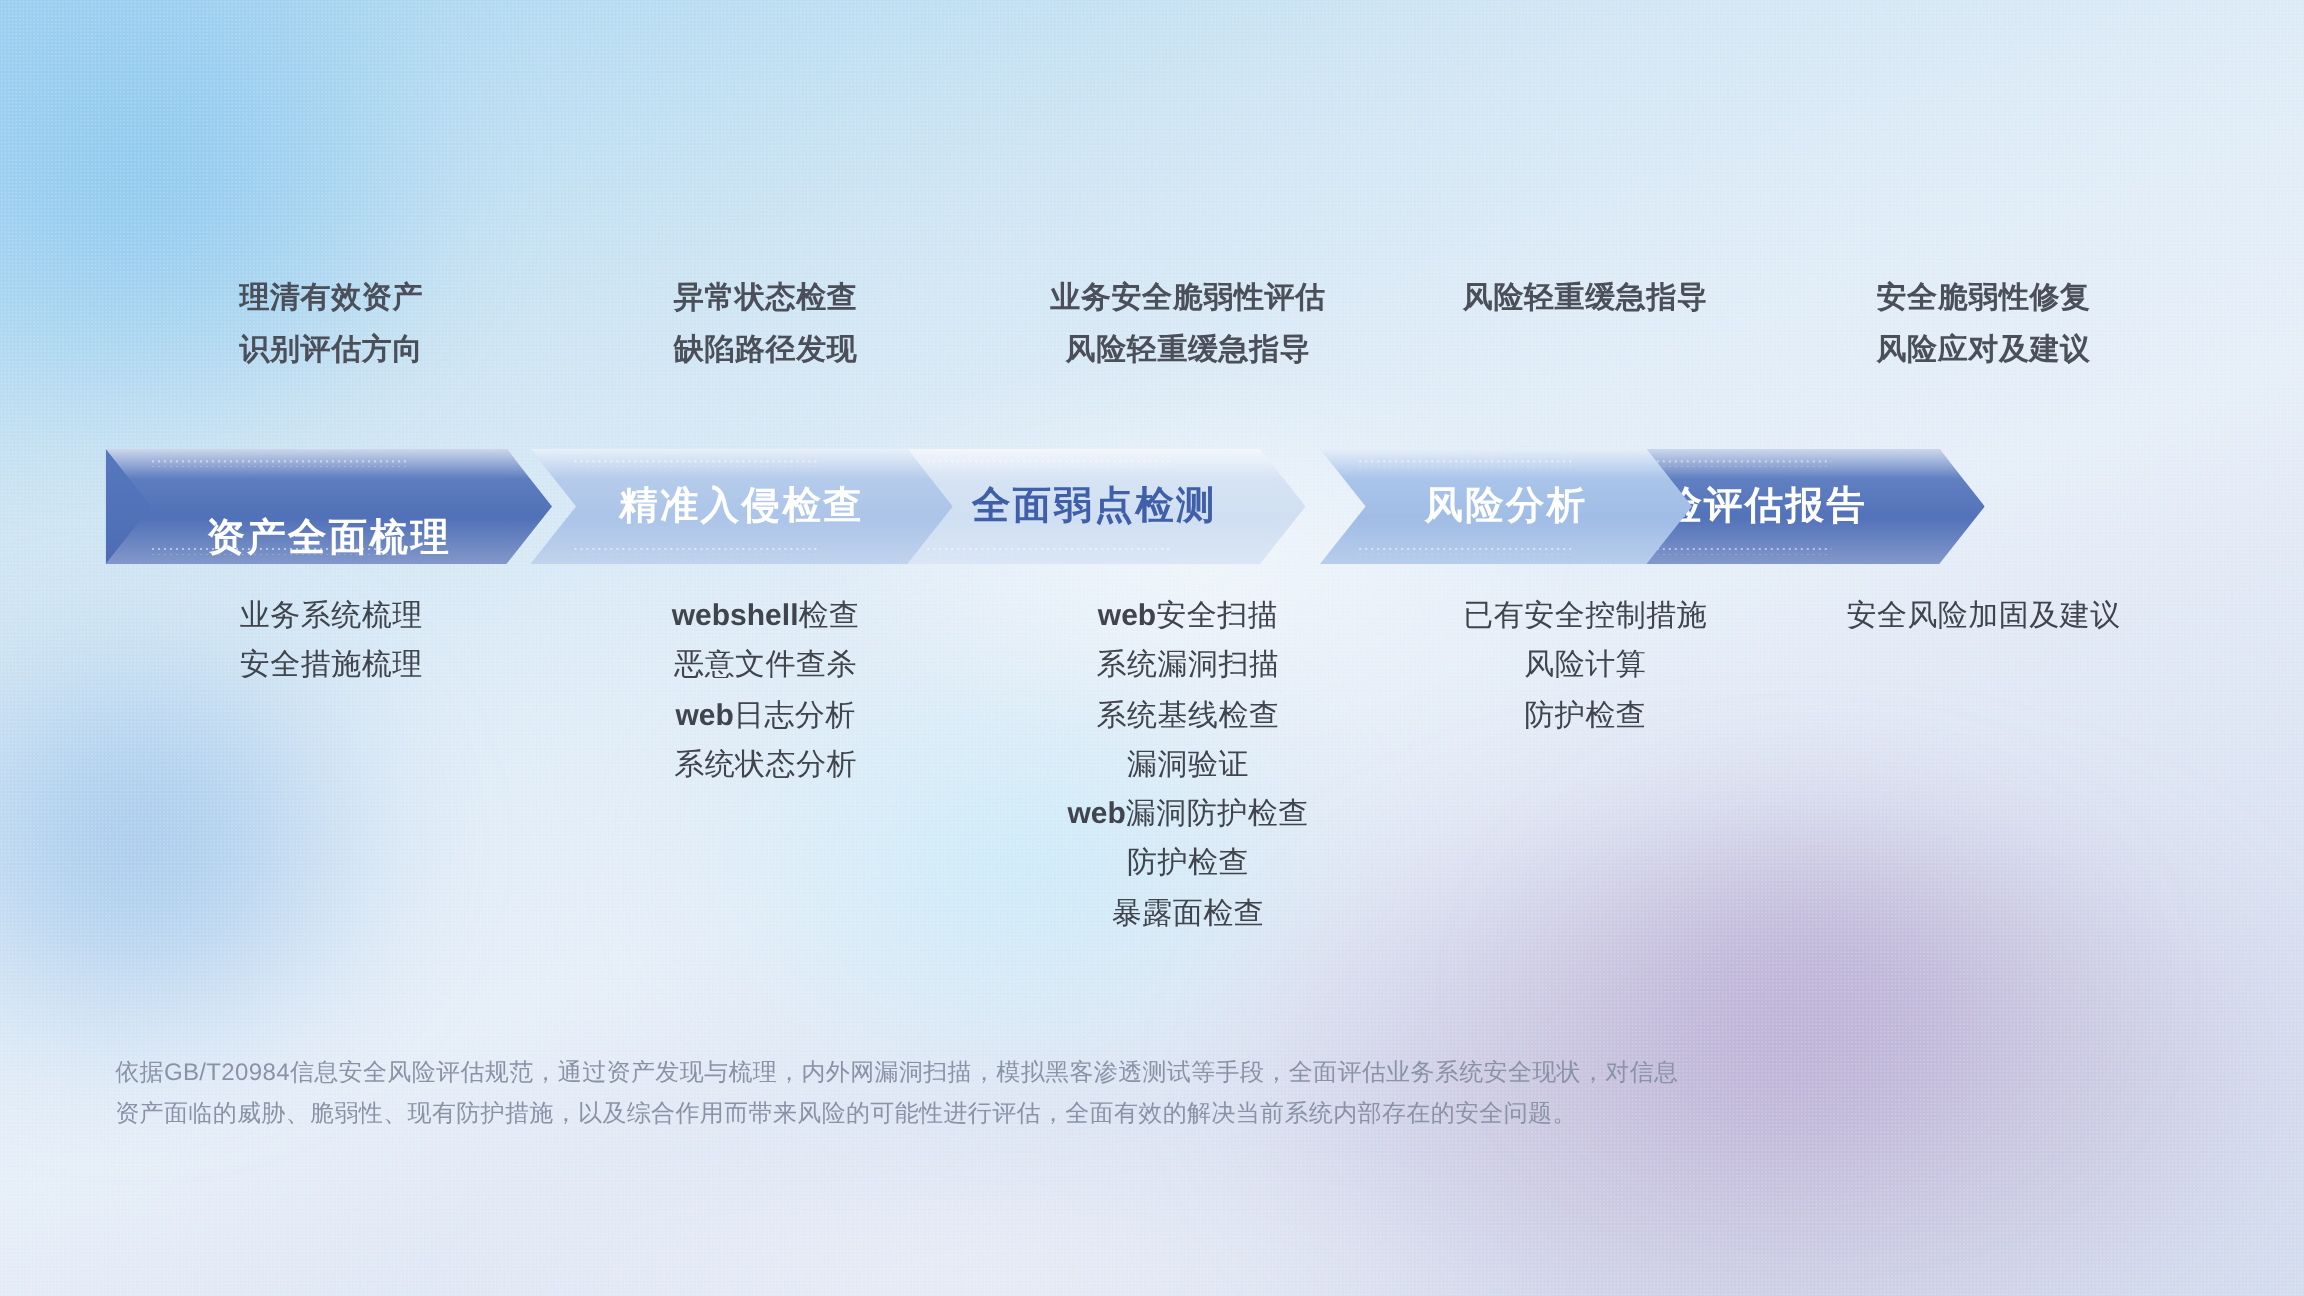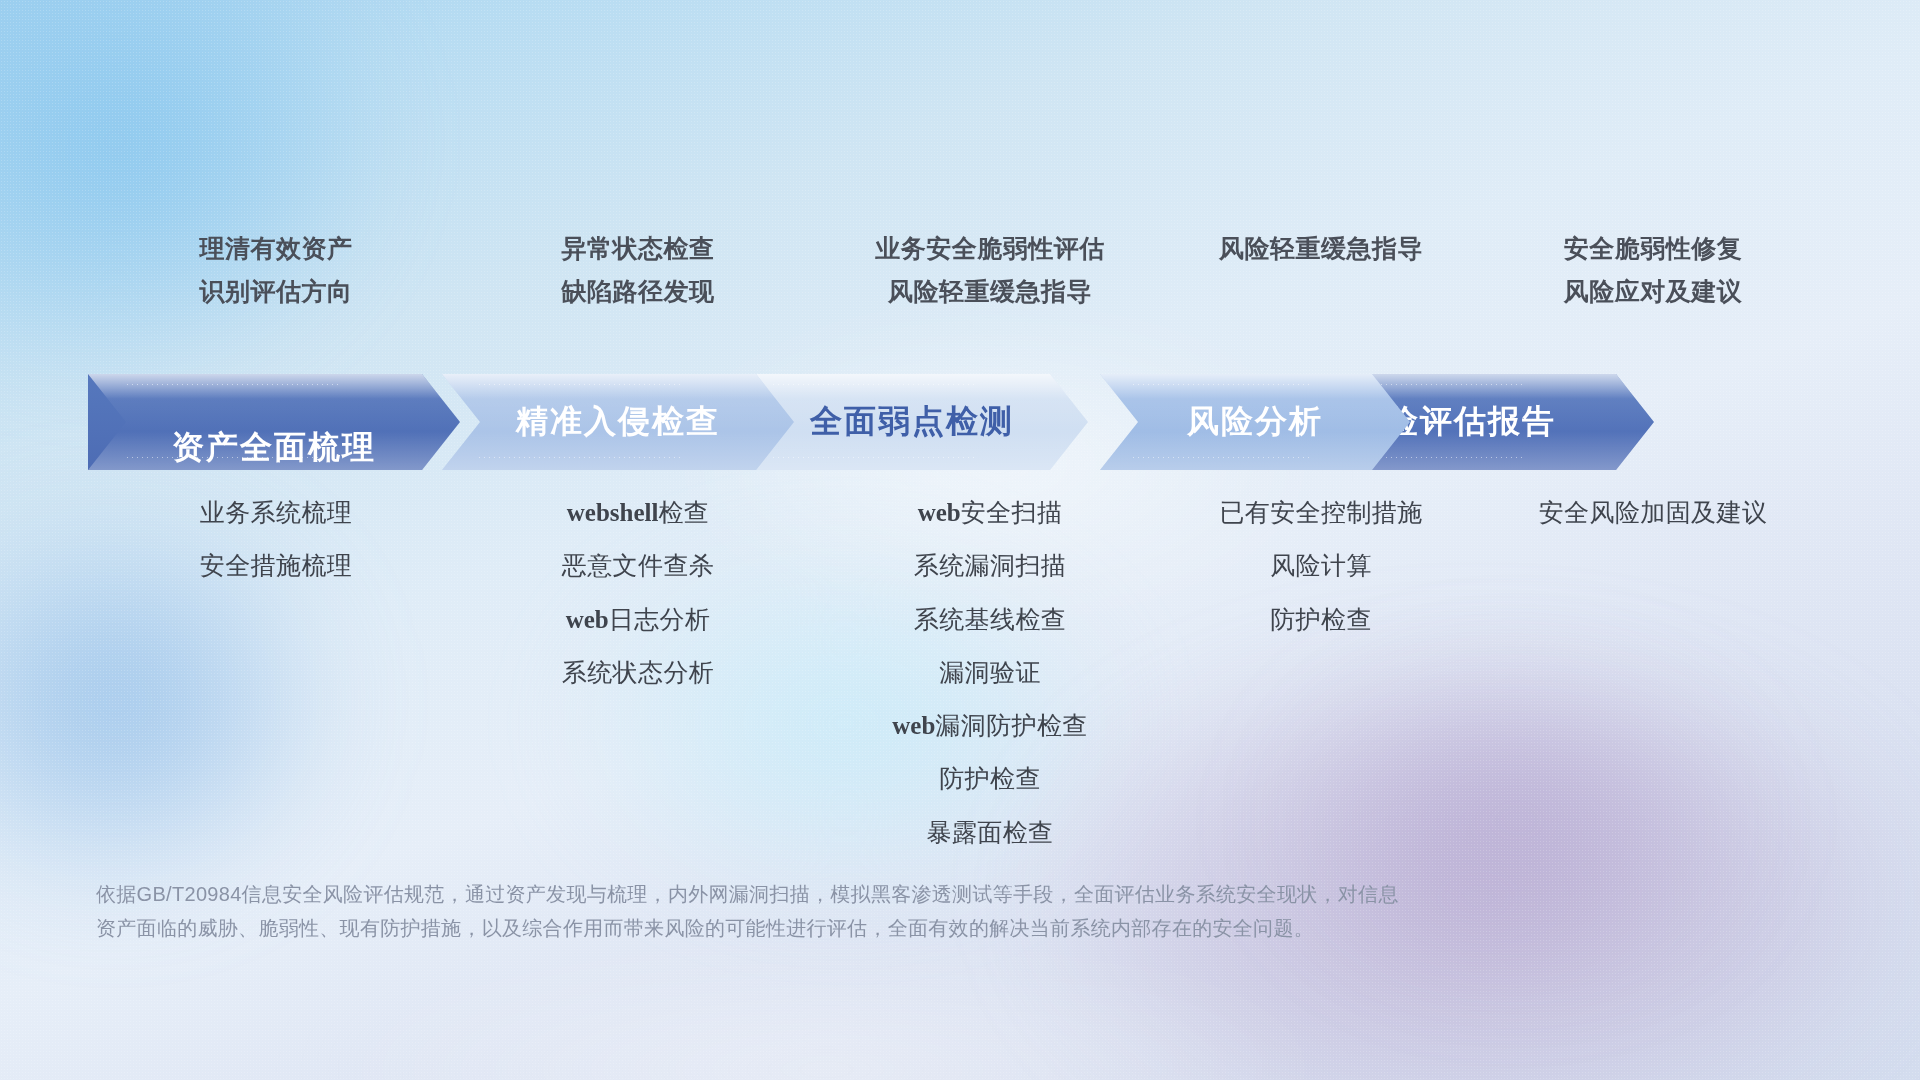--- a/index.html
+++ b/index.html
@@ -202,22 +202,21 @@
   }
 
   
   #bottom-labels {
     top: 500px;
   }
   .bot-cell {
     display: flex;
     flex-direction: column;
     align-items: center;
-    gap: 27px;
-    font-family: Liberation Serif, serif;
+    gap: 15px;
   }
   .bot-line {
     font-size: 25px;
     color: #3f444d;
     letter-spacing: 0.4px;
     white-space: nowrap;
     line-height: 1.05;
   }
   .bot-line .lat {
     font-weight: bold;

